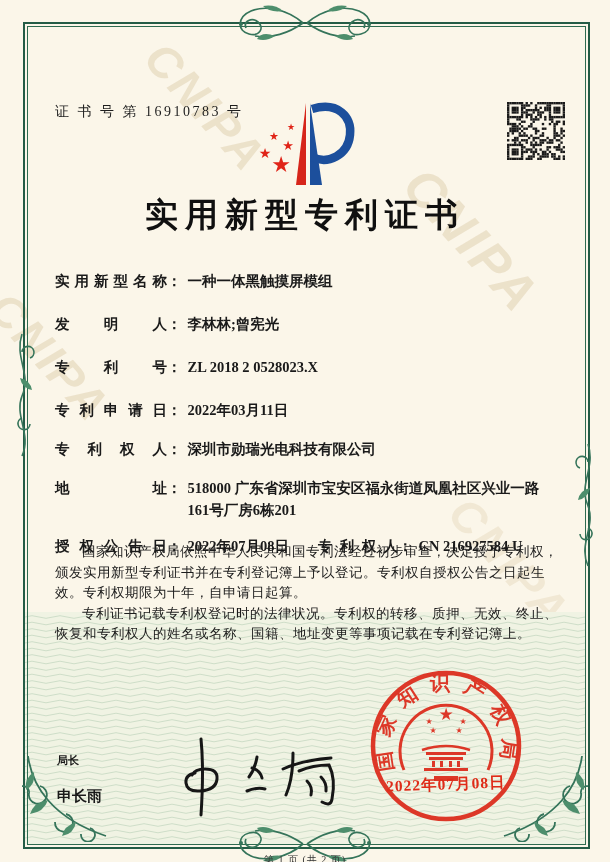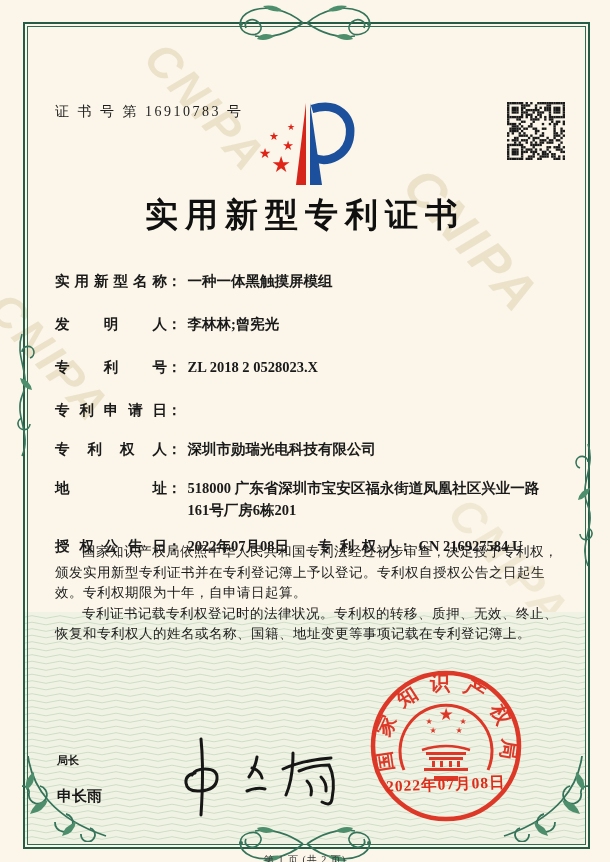--- a/index.html
+++ b/index.html
@@ -517,20 +517,21 @@
         <span class="f-value">李林林;曾宪光</span>
       </div>
       <div class="frow">
         <span class="f-label">专利号</span>
           <span class="f-colon">：</span>
         <span class="f-value">ZL 2018 2 0528023.X</span>
       </div>
       <div class="frow">
         <span class="f-label">专利申请日</span>
           <span class="f-colon">：</span>
+        <span class="f-value">2022年03月11日</span>
       </div>
       <div class="frow tight">
         <span class="f-label">专利权人</span>
           <span class="f-colon">：</span>
         <span class="f-value">深圳市勋瑞光电科技有限公司</span>
       </div>
       <div class="frow tight">
         <span class="f-label">地址</span>
           <span class="f-colon">：</span>
         <span class="f-value addr-value">518000 广东省深圳市宝安区福永街道凤凰社区兴业一路161号厂房6栋201</span>

